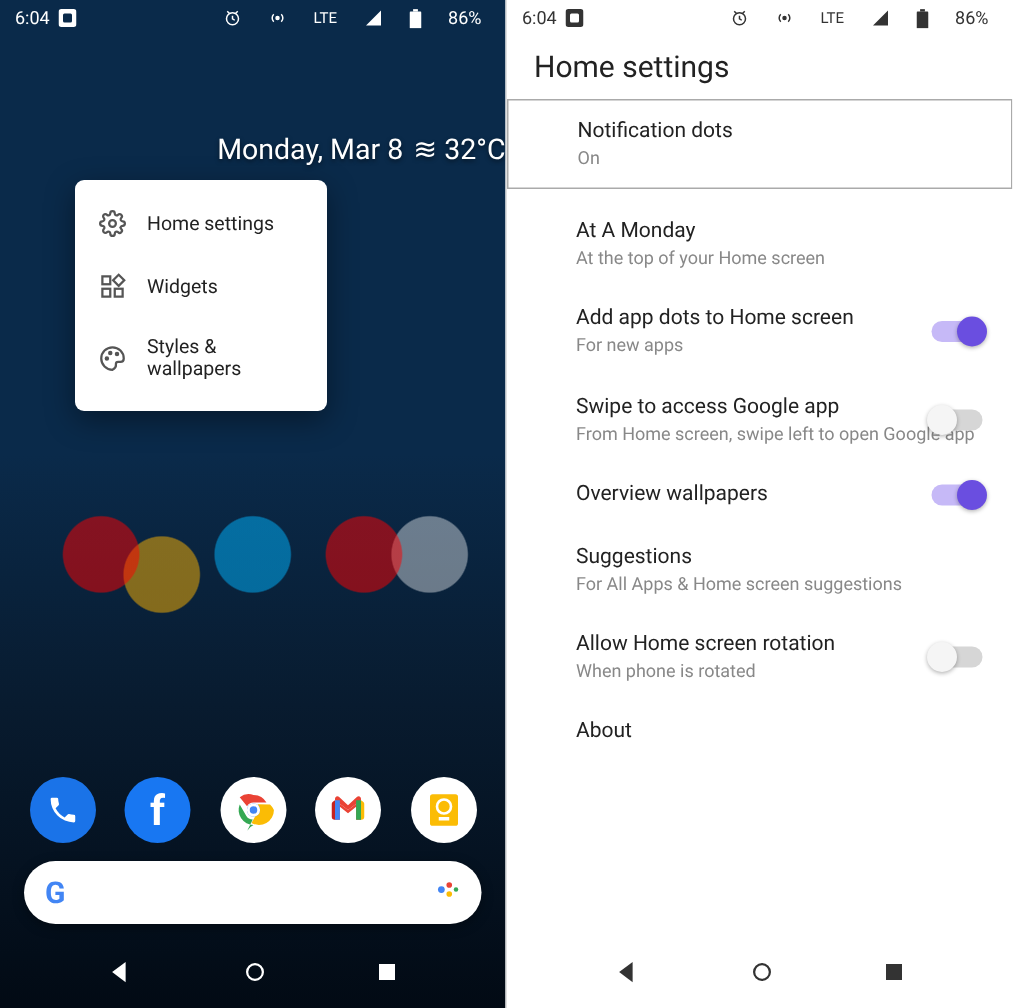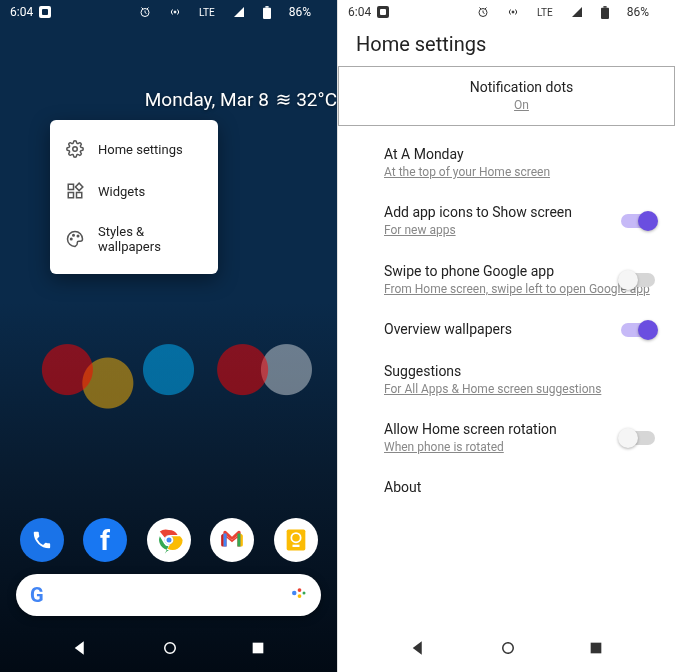--- a/index.html
+++ b/index.html
@@ -14,21 +14,21 @@
     position: relative;
     height: 672px;
     overflow: hidden;
   }
   .phone.left  { width: 338px; border-right: 1px solid #e0e0e0; }
   .phone.right { width: 337px; background: #fff; }
 
   
   .status-bar {
     position: absolute;
-    top: 0; left: 0; right: 16px;
+    top: 0; left: 0; right: 6px;
     height: 24px;
     display: flex;
     align-items: center;
     justify-content: space-between;
     padding: 0 10px;
     font-size: 12px;
     z-index: 10;
   }
   .left .status-bar { color: #fff; }
   .right .status-bar { color: #333; }
@@ -133,27 +133,25 @@
   }
   .setting .title {
     font-size: 14px;
     color: #222;
     margin-bottom: 2px;
   }
   .setting .sub {
     font-size: 12px;
     color: #888;
     line-height: 1.35;
-    text-decoration: underline;
   }
   .setting.boxed {
     border: 1px solid #aaa;
     margin: 0 -16px 8px -16px;
     padding: 12px 16px 12px 46px;
-    text-align: center;
   }
   .toggle {
     position: absolute;
     right: 4px;
     top: 50%;
     transform: translateY(-50%);
     width: 34px; height: 14px;
     border-radius: 7px;
   }
   .toggle .knob {
@@ -371,29 +369,29 @@
       <div class="title">Notification dots</div>
       <div class="sub">On</div>
     </div>
 
     <div class="setting">
       <div class="title">At A Monday</div>
       <div class="sub">At the top of your Home screen</div>
     </div>
 
     <div class="setting">
-      <div class="title">Add app icons to Show screen</div>
+      <div class="title">Add app dots to Home screen</div>
       <div class="sub">For new apps</div>
       <div class="toggle on">
           <div class="knob"></div>
         </div>
     </div>
 
     <div class="setting">
-      <div class="title">Swipe to phone Google app</div>
+      <div class="title">Swipe to access Google app</div>
       <div class="sub">From Home screen, swipe left to open Google app</div>
       <div class="toggle off">
           <div class="knob"></div>
         </div>
     </div>
 
     <div class="setting">
       <div class="title">Overview wallpapers</div>
       <div class="toggle on">
           <div class="knob"></div>

